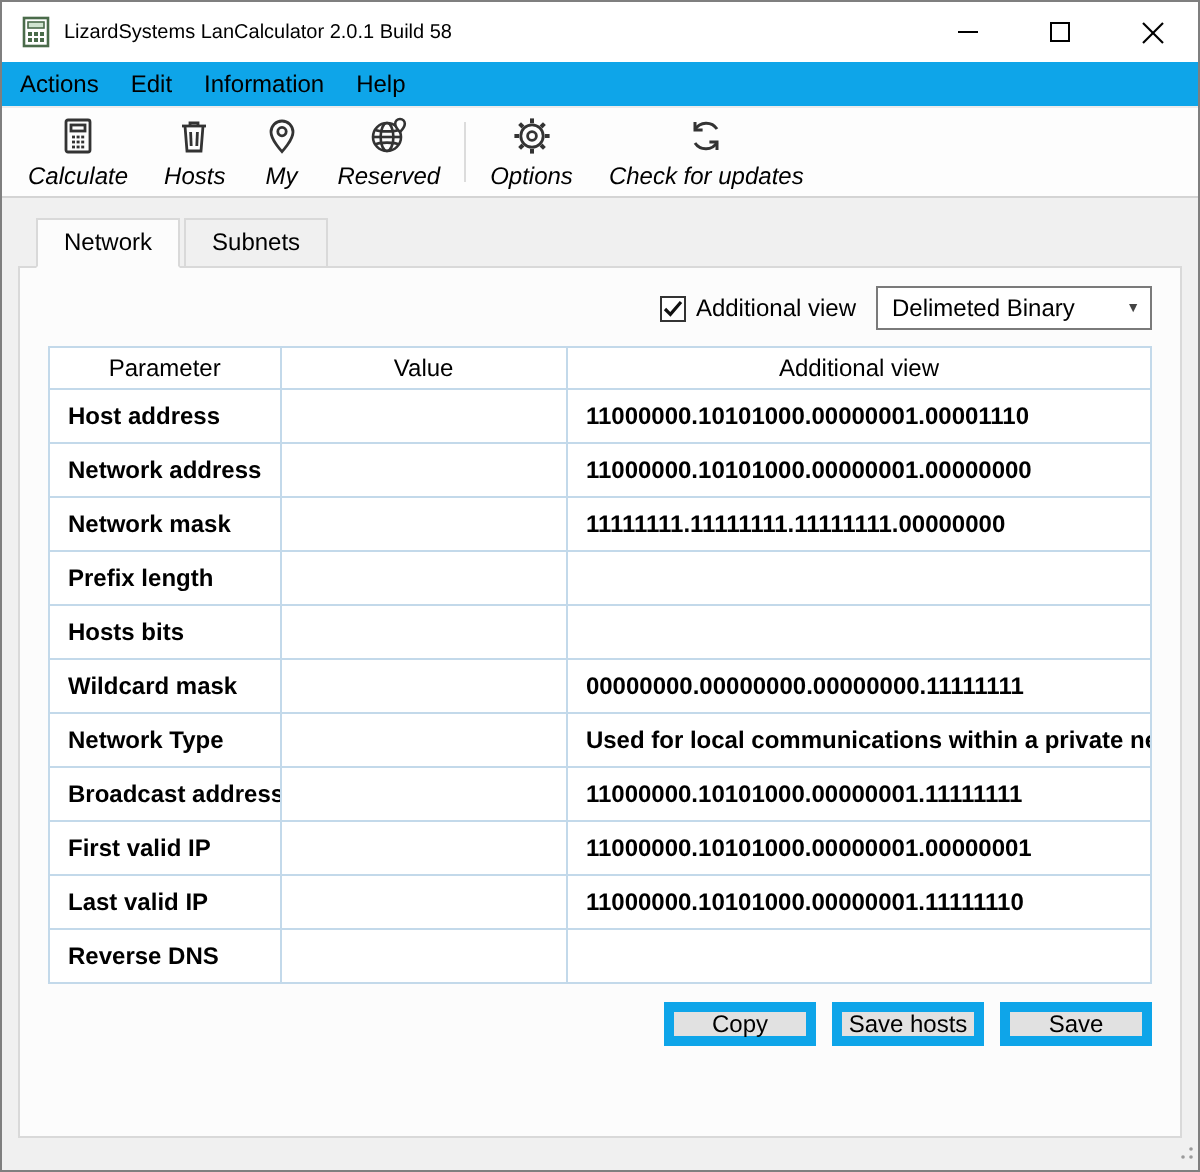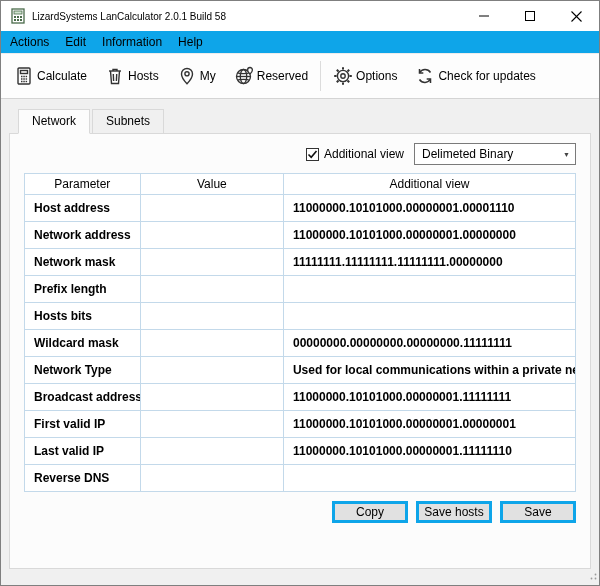--- a/index.html
+++ b/index.html
@@ -40,23 +40,23 @@
   .menu-item { padding: 4px 8px 0 8px; }
   
   .toolbar {
     height: 46px; background: #fdfdfd;
     border-top: 1px solid #ececec;
     border-bottom: 1px solid #d4d4d4;
     display: flex; align-items: stretch;
     padding: 2px 4px; flex: 0 0 auto;
   }
   .tool-btn {
-    display: flex; flex-direction: row;
+    display: flex; flex-direction: column;
     align-items: center; justify-content: center;
-    padding: 2px 9px; gap: 3px; white-space: nowrap;
+    padding: 2px 9px; gap: 3px; white-space: nowrap; font-style: italic;
   }
   .tool-btn svg { width: 20px; height: 20px; display: block; }
   .tool-sep { width: 1px; background: #dcdcdc; margin: 5px 3px; }
   
   .main {
     flex: 1 1 auto;
     display: flex; flex-direction: column;
     padding: 10px 8px 16px 8px;
     background: #f0f0f0;
   }
@@ -81,21 +81,21 @@
     gap: 10px; height: 24px; margin-bottom: 7px; flex: 0 0 auto;
   }
   .checkbox-wrap { display: flex; align-items: center; gap: 5px; }
   .checkbox {
     width: 13px; height: 13px; background: #fff;
     border: 1px solid #333;
     display: flex; align-items: center; justify-content: center;
   }
   .checkbox svg { width: 11px; height: 11px; display: block; }
   .combobox {
-    width: 162px; height: 22px;
+    width: 138px; height: 22px;
     background: #ffffff; border: 1px solid #7a7a7a;
     display: flex; align-items: center; justify-content: space-between;
     padding: 0 5px 0 7px;
   }
   .combobox .chev { font-size: 7px; color: #444; }
   
   table { width: 100%; border-collapse: collapse; table-layout: fixed; flex: 0 0 auto; border-radius: 19px; }
   col.c-param { width: 21%; }
   col.c-value { width: 26%; }
   col.c-add   { width: 53%; }
@@ -107,21 +107,21 @@
   }
   th { height: 21px; text-align: center; }
   td { height: 27px; text-align: left; font-weight: bold; }
   
   .footer {
     display: flex; justify-content: flex-end; gap: 8px;
     margin-top: 9px; flex: 0 0 auto;
   }
   .btn {
     width: 76px; height: 22px;
-    background: #e1e1e1; border: 3px solid #0ea5e9;
+    background: #e1e1e1; border: 5px solid #0ea5e9;
     display: flex; align-items: center; justify-content: center;
   }
   
   .grip { position: absolute; right: 2px; bottom: 2px; }
 </style>
 </head>
 <body>
 
 <div class="window">
 

